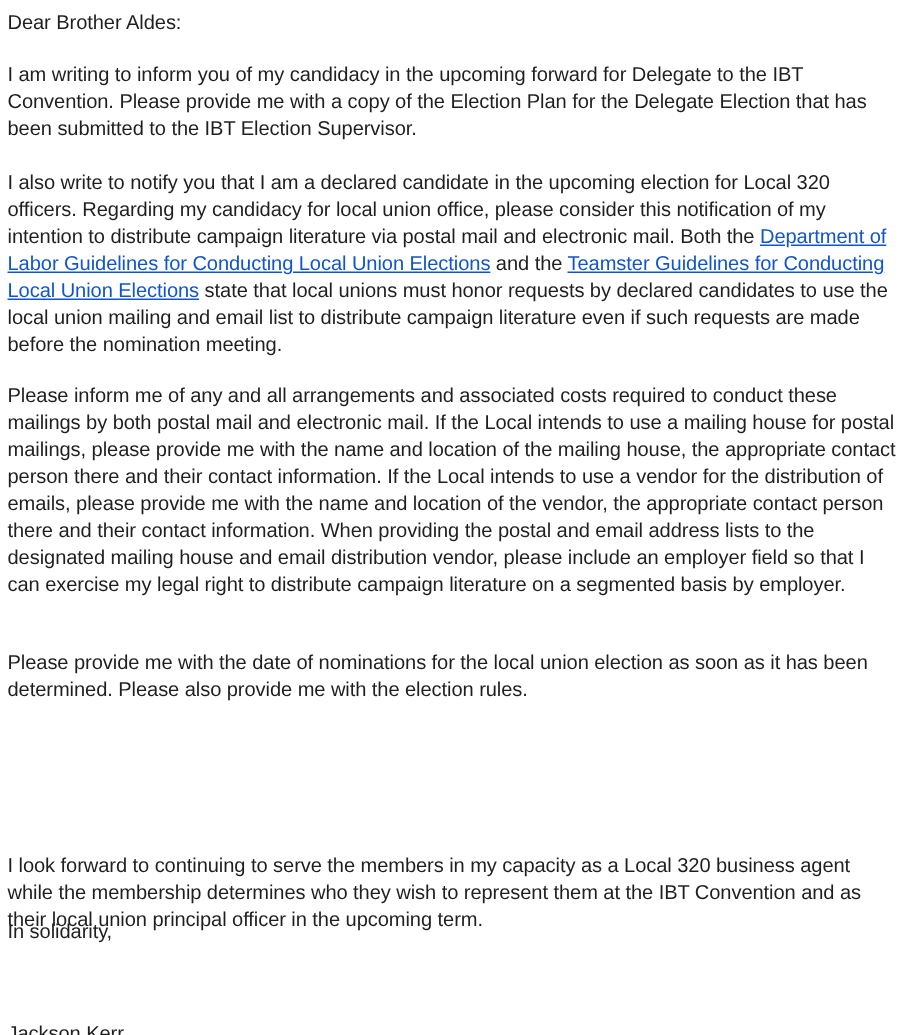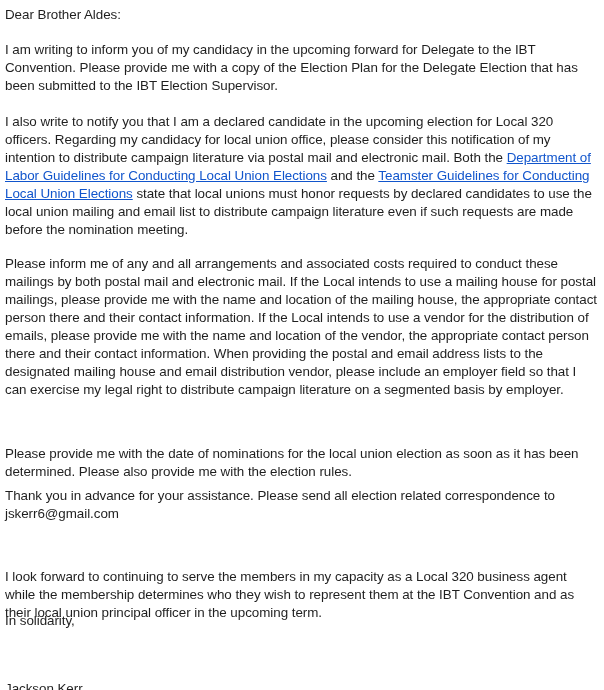--- a/index.html
+++ b/index.html
@@ -40,22 +40,21 @@
 
 <div class="doc">
   <p class="para" style="top:6px;">Dear Brother Aldes:</p>
 
   <p class="para" style="top:41px;">I am writing to inform you of my candidacy in the upcoming forward for Delegate to the IBT Convention. Please provide me with a copy of the Election Plan for the Delegate Election that has been submitted to the IBT Election Supervisor.</p>
 
   <p class="para" style="top:113px;"><span>I also write to notify you that I am a declared candidate in the upcoming election for Local 320 officers. Regarding my candidacy for local union office, please consider this notification of my intention to distribute campaign literature via postal mail and electronic mail. Both the </span><a class="link" href="#">Department of Labor Guidelines for Conducting Local Union Elections</a><span> and the </span><a class="link" href="#">Teamster Guidelines for Conducting Local Union Elections</a><span> state that local unions must honor requests by declared candidates to use the local union mailing and email list to distribute campaign literature even if such requests are made before the nomination meeting.</span></p>
 
   <p class="para" style="top:255px;">Please inform me of any and all arrangements and associated costs required to conduct these mailings by both postal mail and electronic mail. If the Local intends to use a mailing house for postal mailings, please provide me with the name and location of the mailing house, the appropriate contact person there and their contact information. If the Local intends to use a vendor for the distribution of emails, please provide me with the name and location of the vendor, the appropriate contact person there and their contact information. When providing the postal and email address lists to the designated mailing house and email distribution vendor, please include an employer field so that I can exercise my legal right to distribute campaign literature on a segmented basis by employer.</p>
 
-  <p class="para" style="top:433px;margin-top:12px;">Please provide me with the date of nominations for the local union election as soon as it has been determined. Please also provide me with the election rules.</p>
+  <p class="para" style="top:433px;">Please provide me with the date of nominations for the local union election as soon as it has been determined. Please also provide me with the election rules.</p>
 
-  <p class="para" style="top:487px;">Thank you in advance for your assistance. Please send all election related correspondence to jskerr6@gmail.com</p>
 
   <p class="para" style="top:568px;">I look forward to continuing to serve the members in my capacity as a Local 320 business agent while the membership determines who they wish to represent them at the IBT Convention and as their local union principal officer in the upcoming term.</p>
 
   <p class="para" style="top:612px;">In solidarity,</p>
 
   <p class="para" style="top:680px;">Jackson Kerr</p>
 </div>
 
 </body></html>

